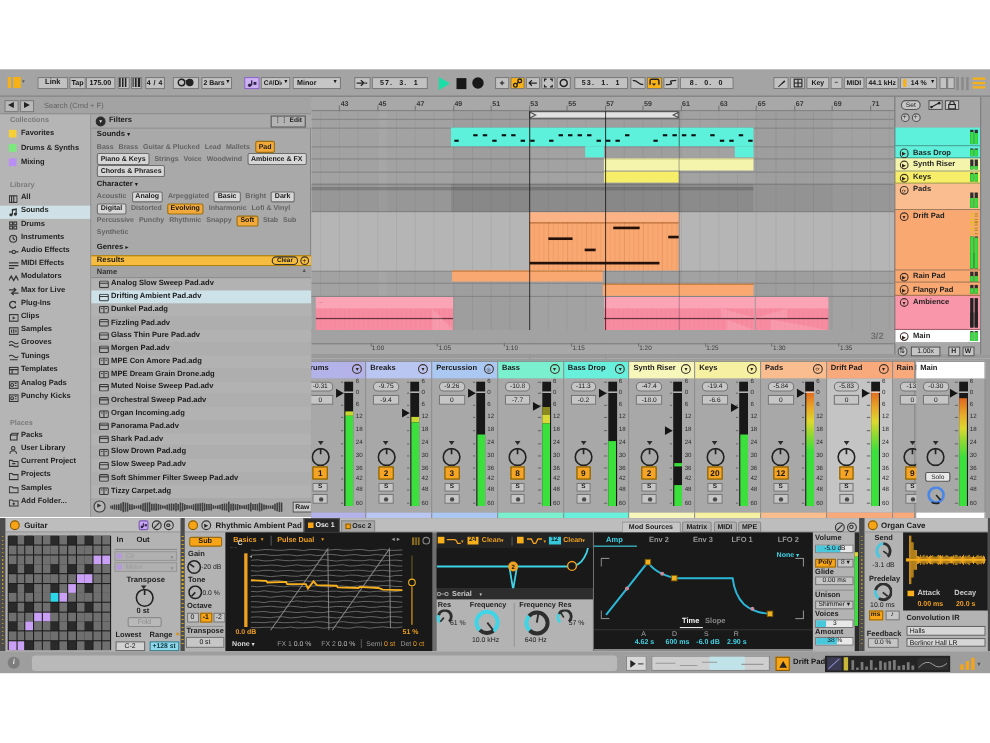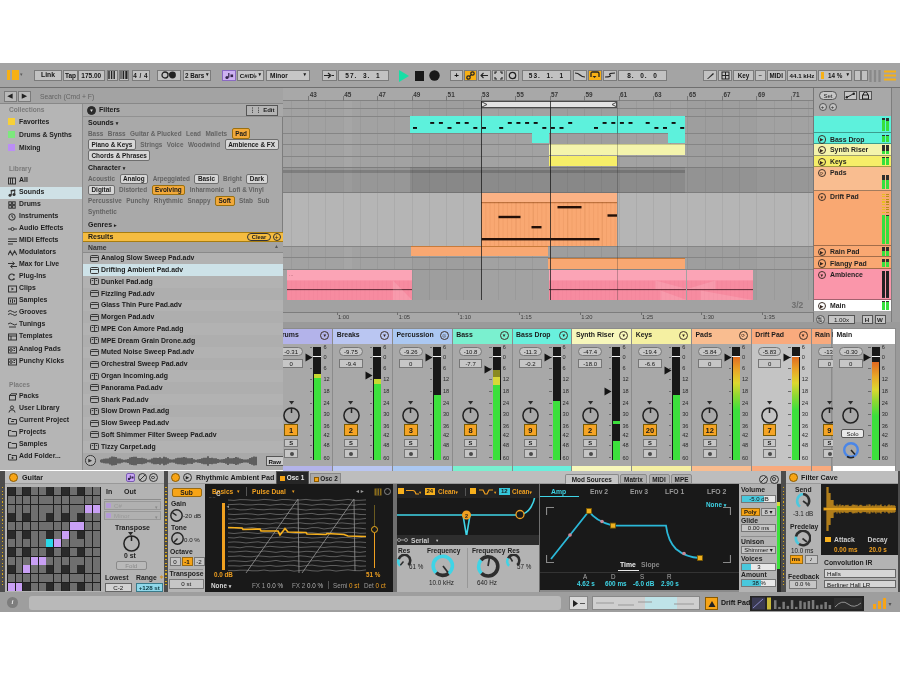--- a/index.html
+++ b/index.html
@@ -2001,21 +2001,21 @@
 <div style="left:741px;top:571px;font-size:6.8px;color:#222;white-space:nowrap;font-weight:bold;">Amount</div>
 <div style="left:741px;top:578.5px;width:35px;height:8px;background:#e8e8e8;border:1px solid #777;">
     <div style="left:0;top:0;width:19px;height:6px;background:#49c8dc;"></div>
     <div style="left:0;top:0.3px;width:34px;text-align:center;font-size:6px;color:#111;">38 %</div>
   </div>
 <div style="left:776.5px;top:484px;width:4px;height:108px;background:#2a2a2a;"></div>
 <div style="left:777px;top:506px;width:3px;height:63px;background:#3ce03c;"></div>
 <div style="left:777px;top:502px;width:3px;height:4px;background:#d8d838;"></div>
 <div style="left:786px;top:470.5px;width:112px;height:13.5px;background:#bdbdbd;border-bottom:1px solid #999;"></div>
 <div style="left:789px;top:472.5px;width:9px;height:9px;border-radius:50%;background:#f7a416;border:1px solid #8a5a00;"></div>
-<div style="left:801px;top:473.5px;font-size:7.2px;color:#1a1a1a;white-space:nowrap;font-weight:bold;">Filter Cave</div>
+<div style="left:801px;top:473.5px;font-size:7.2px;color:#1a1a1a;white-space:nowrap;font-weight:bold;">Organ Cave</div>
 <div style="left:786px;top:484px;width:112px;height:108px;background:#b3b3b3;"></div>
 <div style="left:795px;top:486px;font-size:6.8px;color:#222;white-space:nowrap;font-weight:bold;">Send</div>
 <svg style="left:794.5px;top:493px;" width="16" height="16">
     <path d="M5 13.5 A7 7 0 0 1 8 1" fill="none" stroke="#4cc8de" stroke-width="2.6"></path>
     <path d="M8 1 A7 7 0 0 1 12 13" fill="none" stroke="#2e2e2e" stroke-width="2.6"></path>
     <line x1="8" y1="8" x2="12" y2="11" stroke="#2e2e2e" stroke-width="1.6"></line>
   </svg>
 <div style="left:793px;top:510px;font-size:6.3px;color:#222;white-space:nowrap;">-3.1 dB</div>
 <div style="left:790px;top:523px;font-size:6.8px;color:#222;white-space:nowrap;font-weight:bold;">Predelay</div>
 <svg style="left:794px;top:530px;" width="17" height="17">

